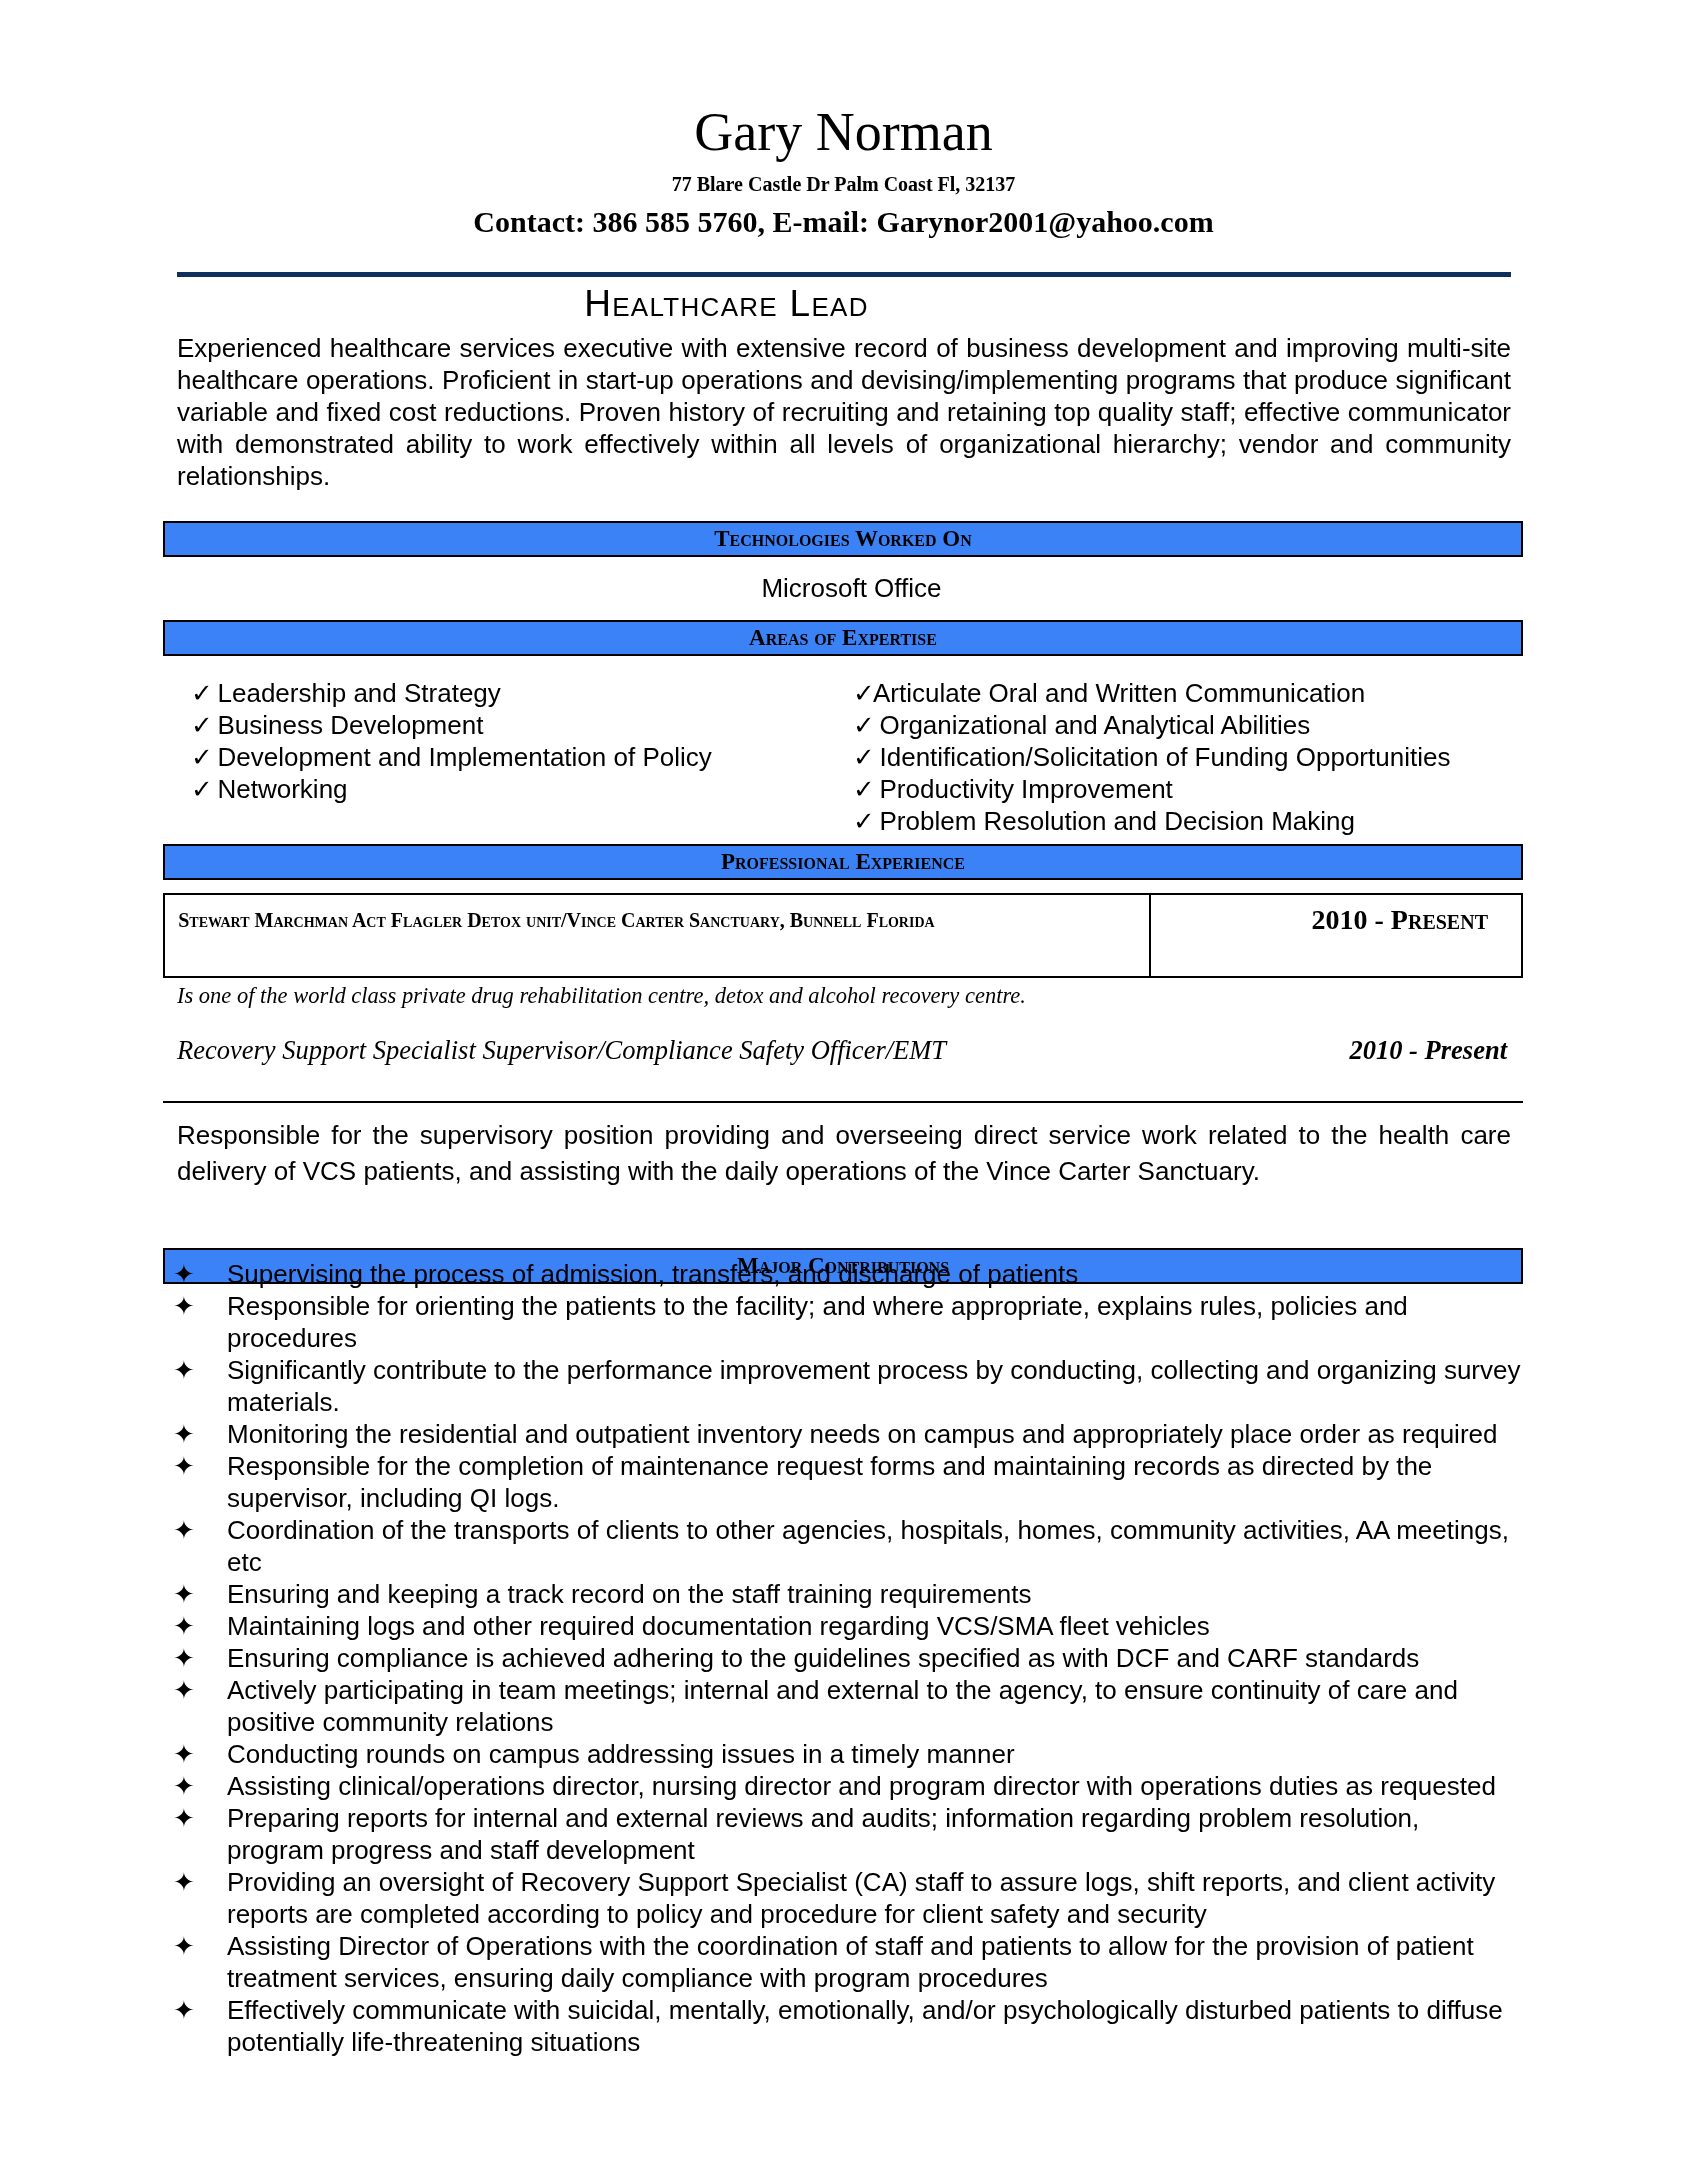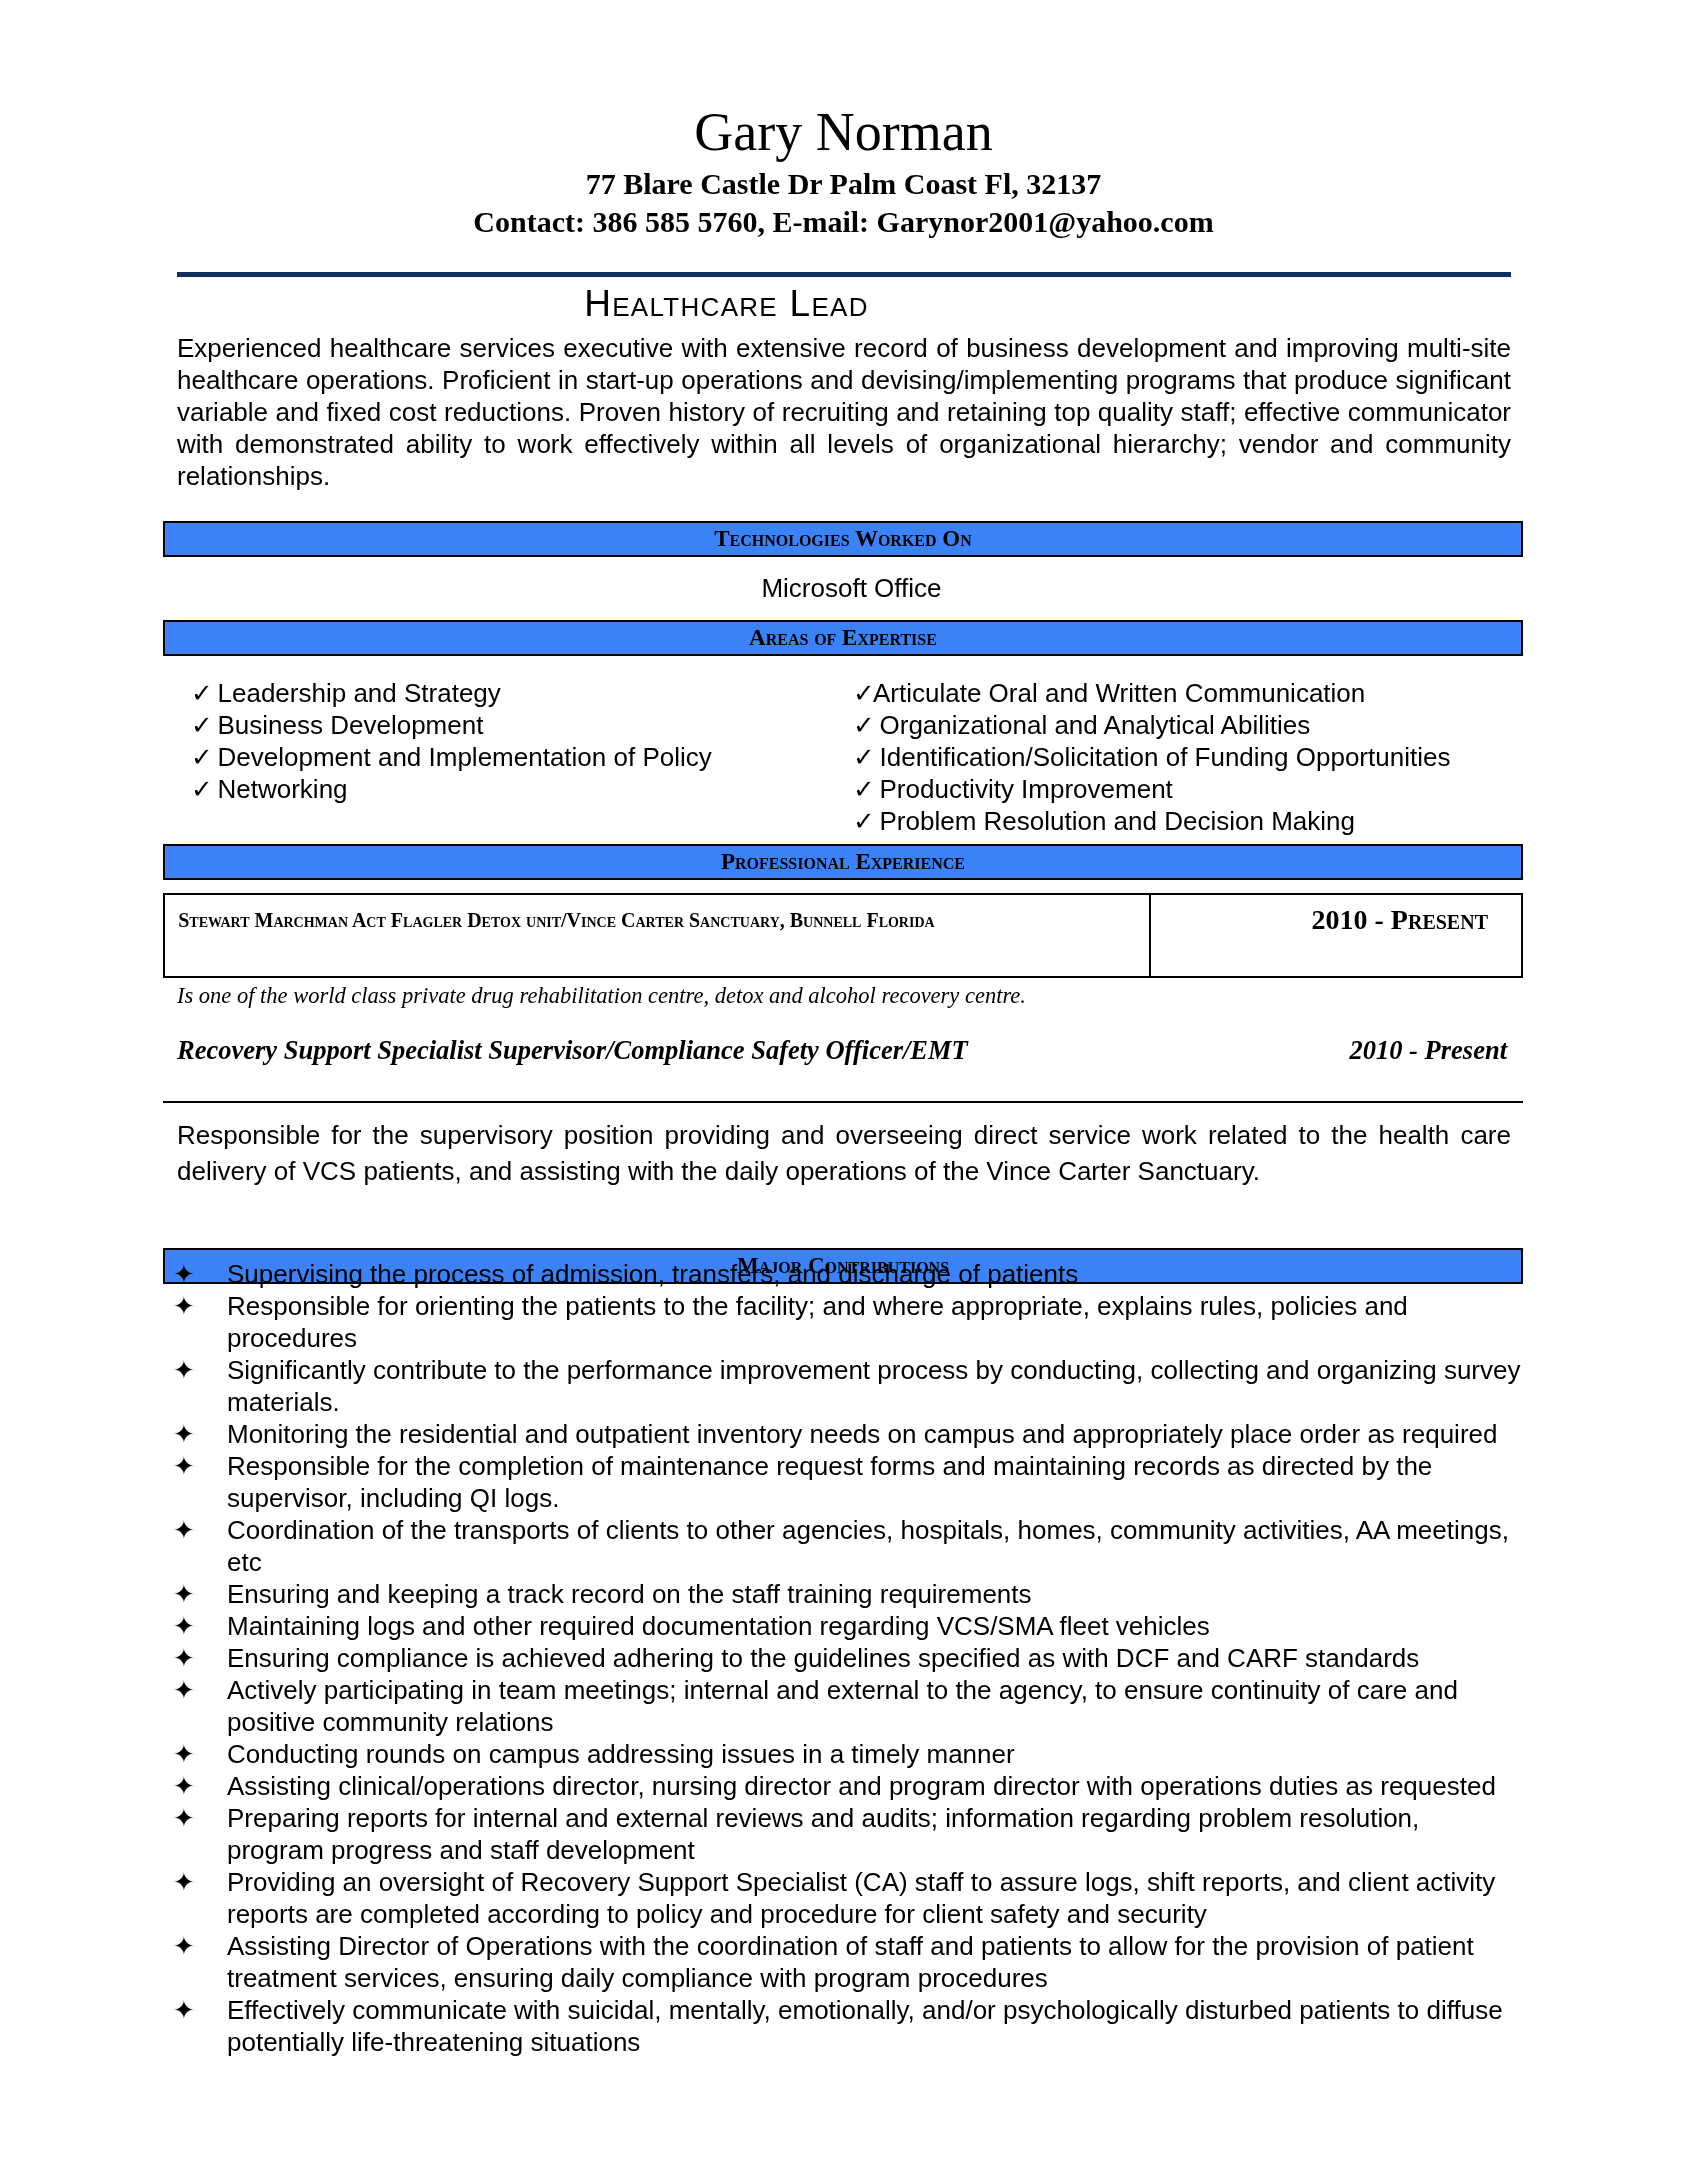--- a/index.html
+++ b/index.html
@@ -2,21 +2,21 @@
 <html style="font-size:10.6px"><head>
 <meta charset="utf-8">
 <style>
   html, body { margin: 0; padding: 0; background: #ffffff; }
   body { width: 1687px; height: 2183px; position: relative; overflow: hidden; color: #000; }
   .page { position: absolute; left: 0; top: 0; width: 1687px; height: 2183px; }
   .serif { font-family: "Liberation Serif", "DejaVu Serif", serif; }
   .sans { font-family: "Liberation Sans", "DejaVu Sans", sans-serif; }
 
   .name { position: absolute; left: 0; width: 1687px; top: 99px; text-align: center; font-size: 54px; line-height: 66px; }
-  .addr { position: absolute; left: 0; width: 1687px; top: 164px; text-align: center; font-size: 30px; font-weight: bold; line-height: 40px; }
+  .addr { position: absolute; left: 0; width: 1687px; top: 164px; text-align: center; font-size: 20px; font-weight: bold; line-height: 40px; }
   .contact { position: absolute; left: 0; width: 1687px; top: 202px; text-align: center; font-size: 30px; font-weight: bold; line-height: 40px; }
   .rule-blue { position: absolute; left: 177px; width: 1334px; top: 272px; height: 4.6px; background: #0f2f5f; }
   .headline { position: absolute; left: 0; width: 1399px; top: 281px; text-align: center; font-size: 37px; font-variant: small-caps; letter-spacing: 1.3px; line-height: 46px; padding-left: 27px; }
   .summary { position: absolute; left: 177px; width: 1334px; top: 332px; font-size: 26px; line-height: 32px; text-align: justify; }
 
   .section-bar { position: absolute; left: 163px; width: 1360px; height: 36px; background: #3b82f6; border: 2px solid #000; box-sizing: border-box; text-align: center; font-size: 23px; font-weight: bold; font-variant: small-caps; line-height: 32px; }
 
   .tech { position: absolute; left: 8px; width: 1687px; top: 572px; text-align: center; font-size: 26px; line-height: 32px; }
 
   .expertise { position: absolute; left: 191px; width: 1323px; top: 677px; font-size: 26px; line-height: 32px; }
@@ -25,21 +25,21 @@
   .exp-col.right { left: 662px; }
   .exp-item { white-space: nowrap; }
   .check { display: inline-block; width: 26.5px; }
 
   .exp-table { position: absolute; left: 163px; width: 1360px; top: 893px; height: 85px; border: 2px solid #000; box-sizing: border-box; }
   .exp-table .company { position: absolute; left: 13.2px; top: 5.3px; width: 979px; font-size: 20px; font-weight: bold; font-variant: small-caps; line-height: 40px; }
   .exp-table .divider { position: absolute; left: 984px; top: 0; width: 2px; height: 81px; background: #000; }
   .exp-table .dates { position: absolute; right: 33px; top: 5.3px; font-size: 28px; font-weight: bold; font-variant: small-caps; line-height: 40px; }
 
   .company-desc { position: absolute; left: 177px; top: 980px; font-size: 22.5px; font-style: italic; line-height: 32px; }
-  .role { position: absolute; left: 177px; top: 1032px; font-size: 26.5px; font-style: italic; font-weight: bold; line-height: 37px; }
+  .role { position: absolute; left: 177px; top: 1032px; font-size: 26.5px; font-style: italic; font-weight: normal; line-height: 37px; }
   .role-dates { position: absolute; right: 180px; top: 1032px; font-size: 26.5px; font-style: italic; font-weight: bold; line-height: 37px; }
   .rule-black { position: absolute; left: 163px; width: 1360px; top: 1101px; height: 2px; background: #000; }
   .responsibility { position: absolute; left: 177px; width: 1334px; top: 1117px; font-size: 26px; line-height: 36px; text-align: justify; }
 
   .contrib { position: absolute; left: 173px; width: 1350px; top: 1258px; font-size: 26px; line-height: 32px; }
   .contrib-item { position: relative; padding-left: 54px; }
   .contrib-item .bullet { position: absolute; left: 0; top: 0; }
 </style>
 </head>
 <body>

